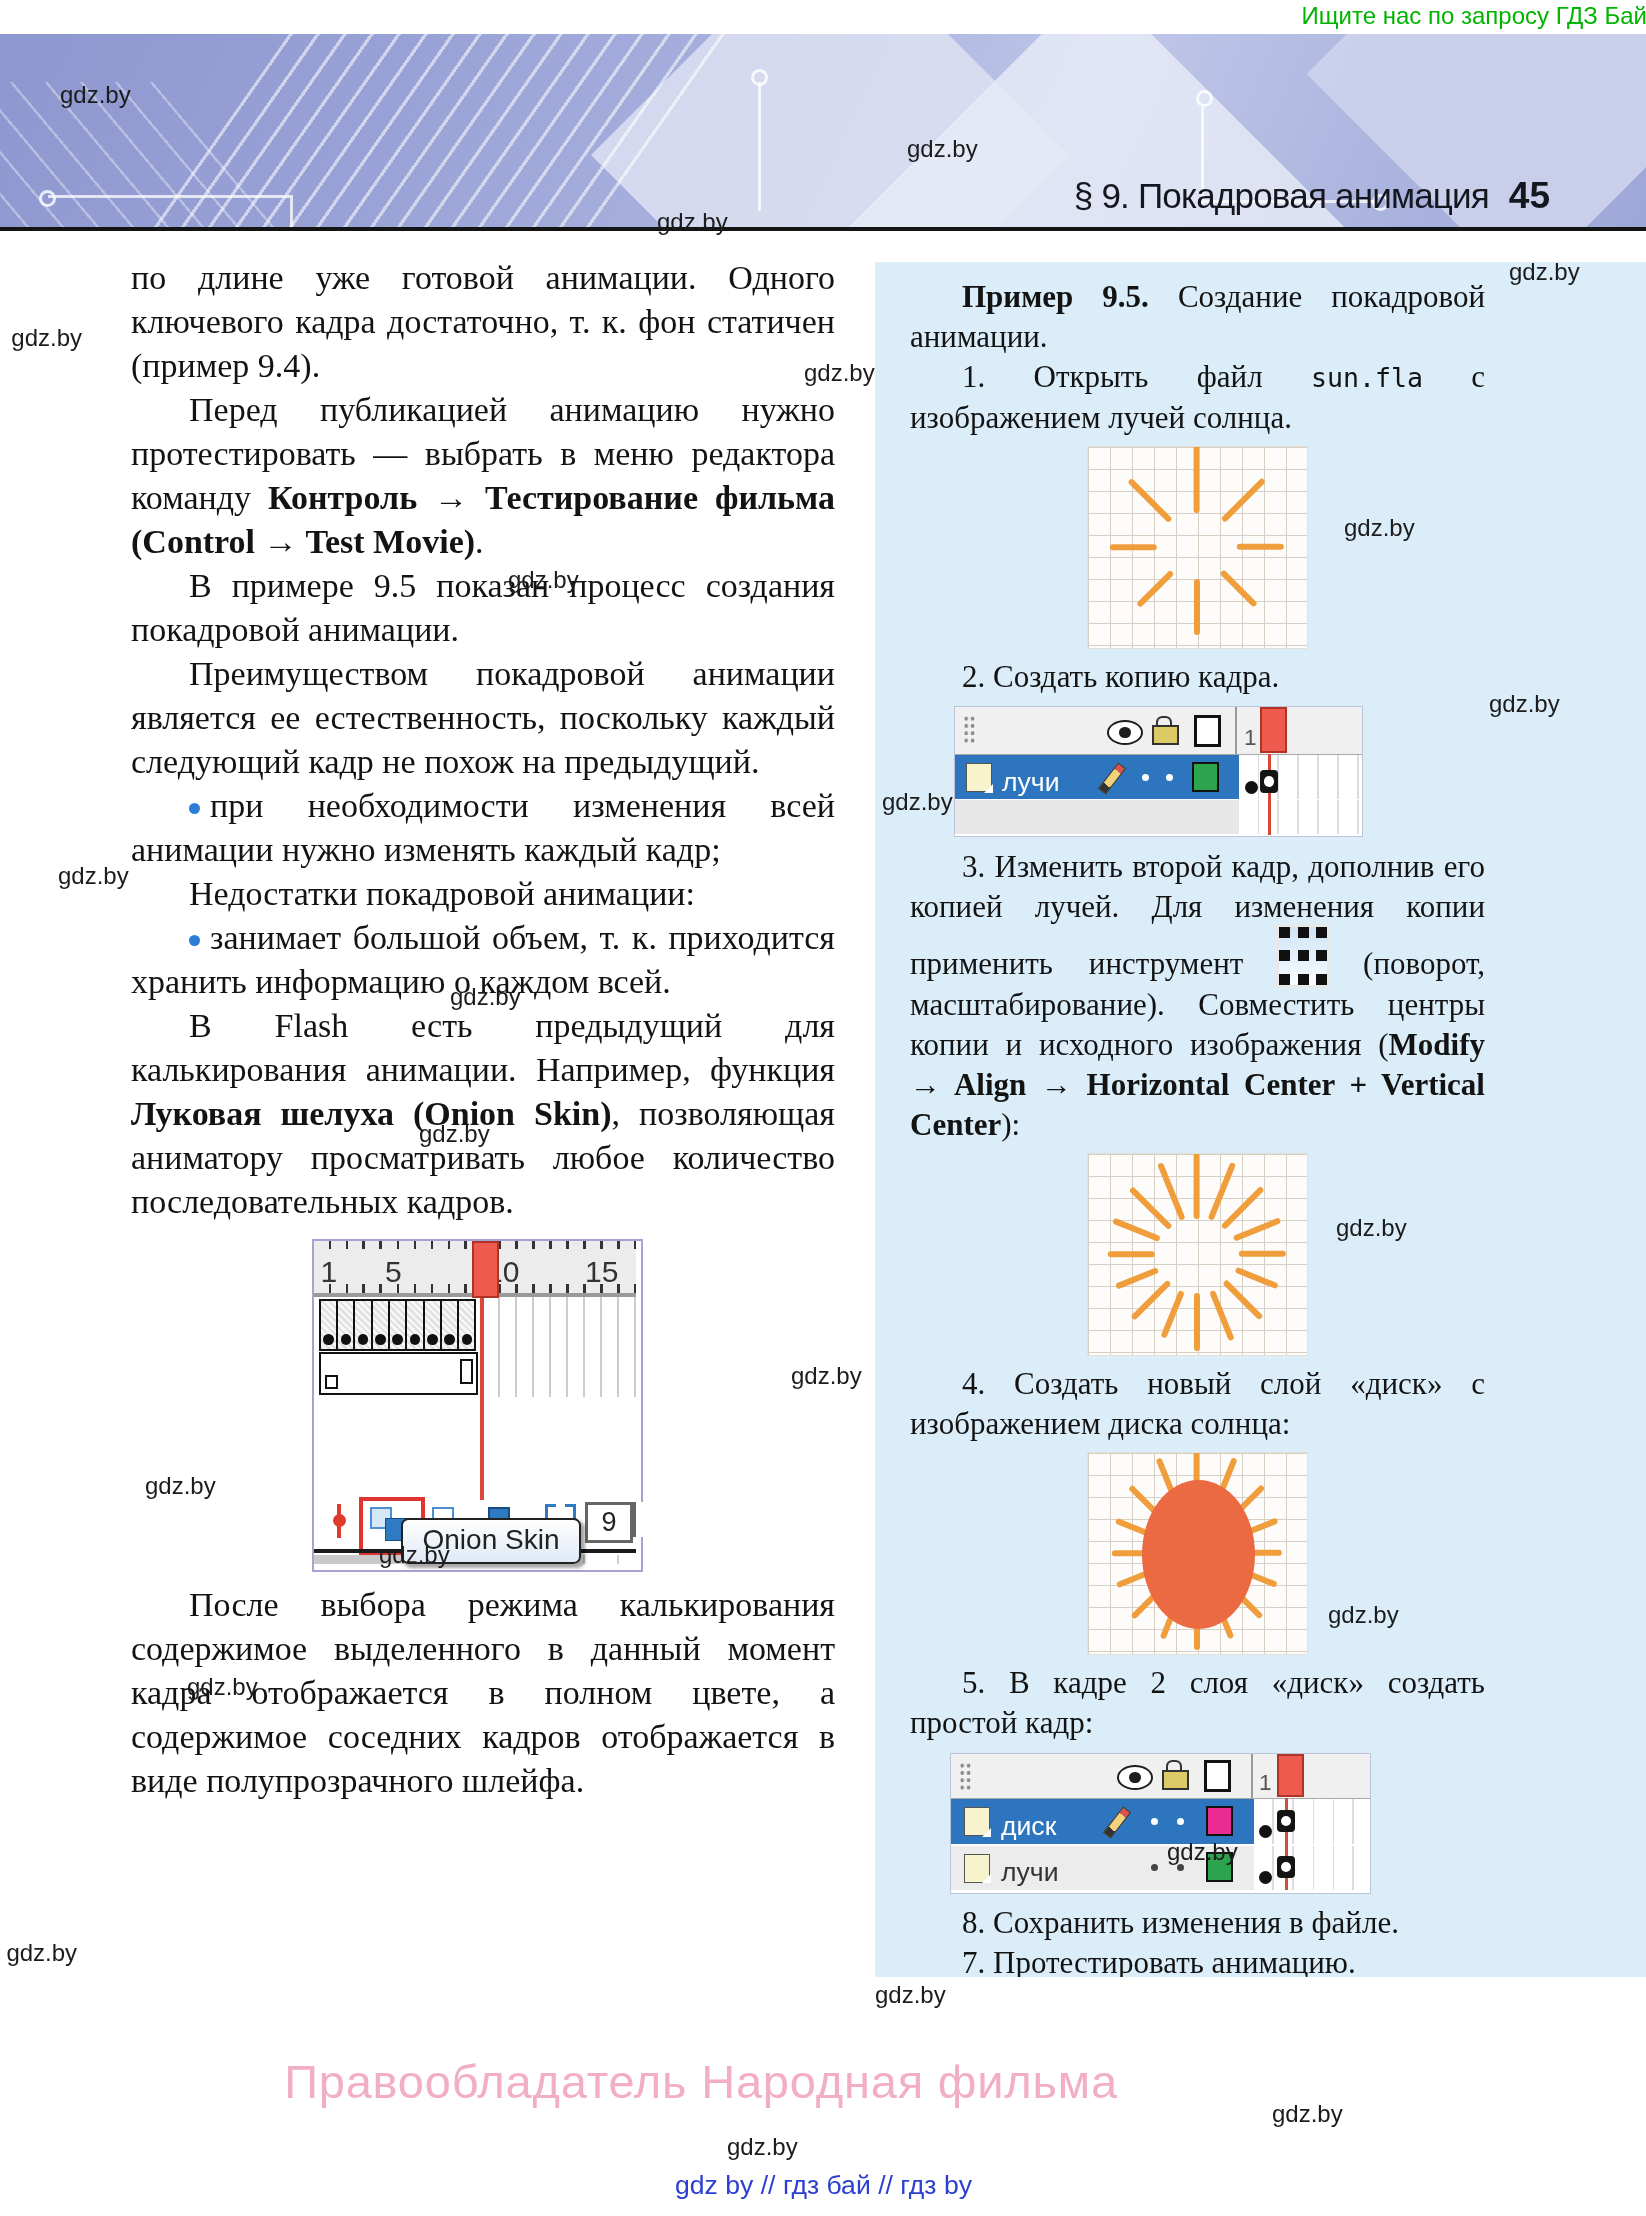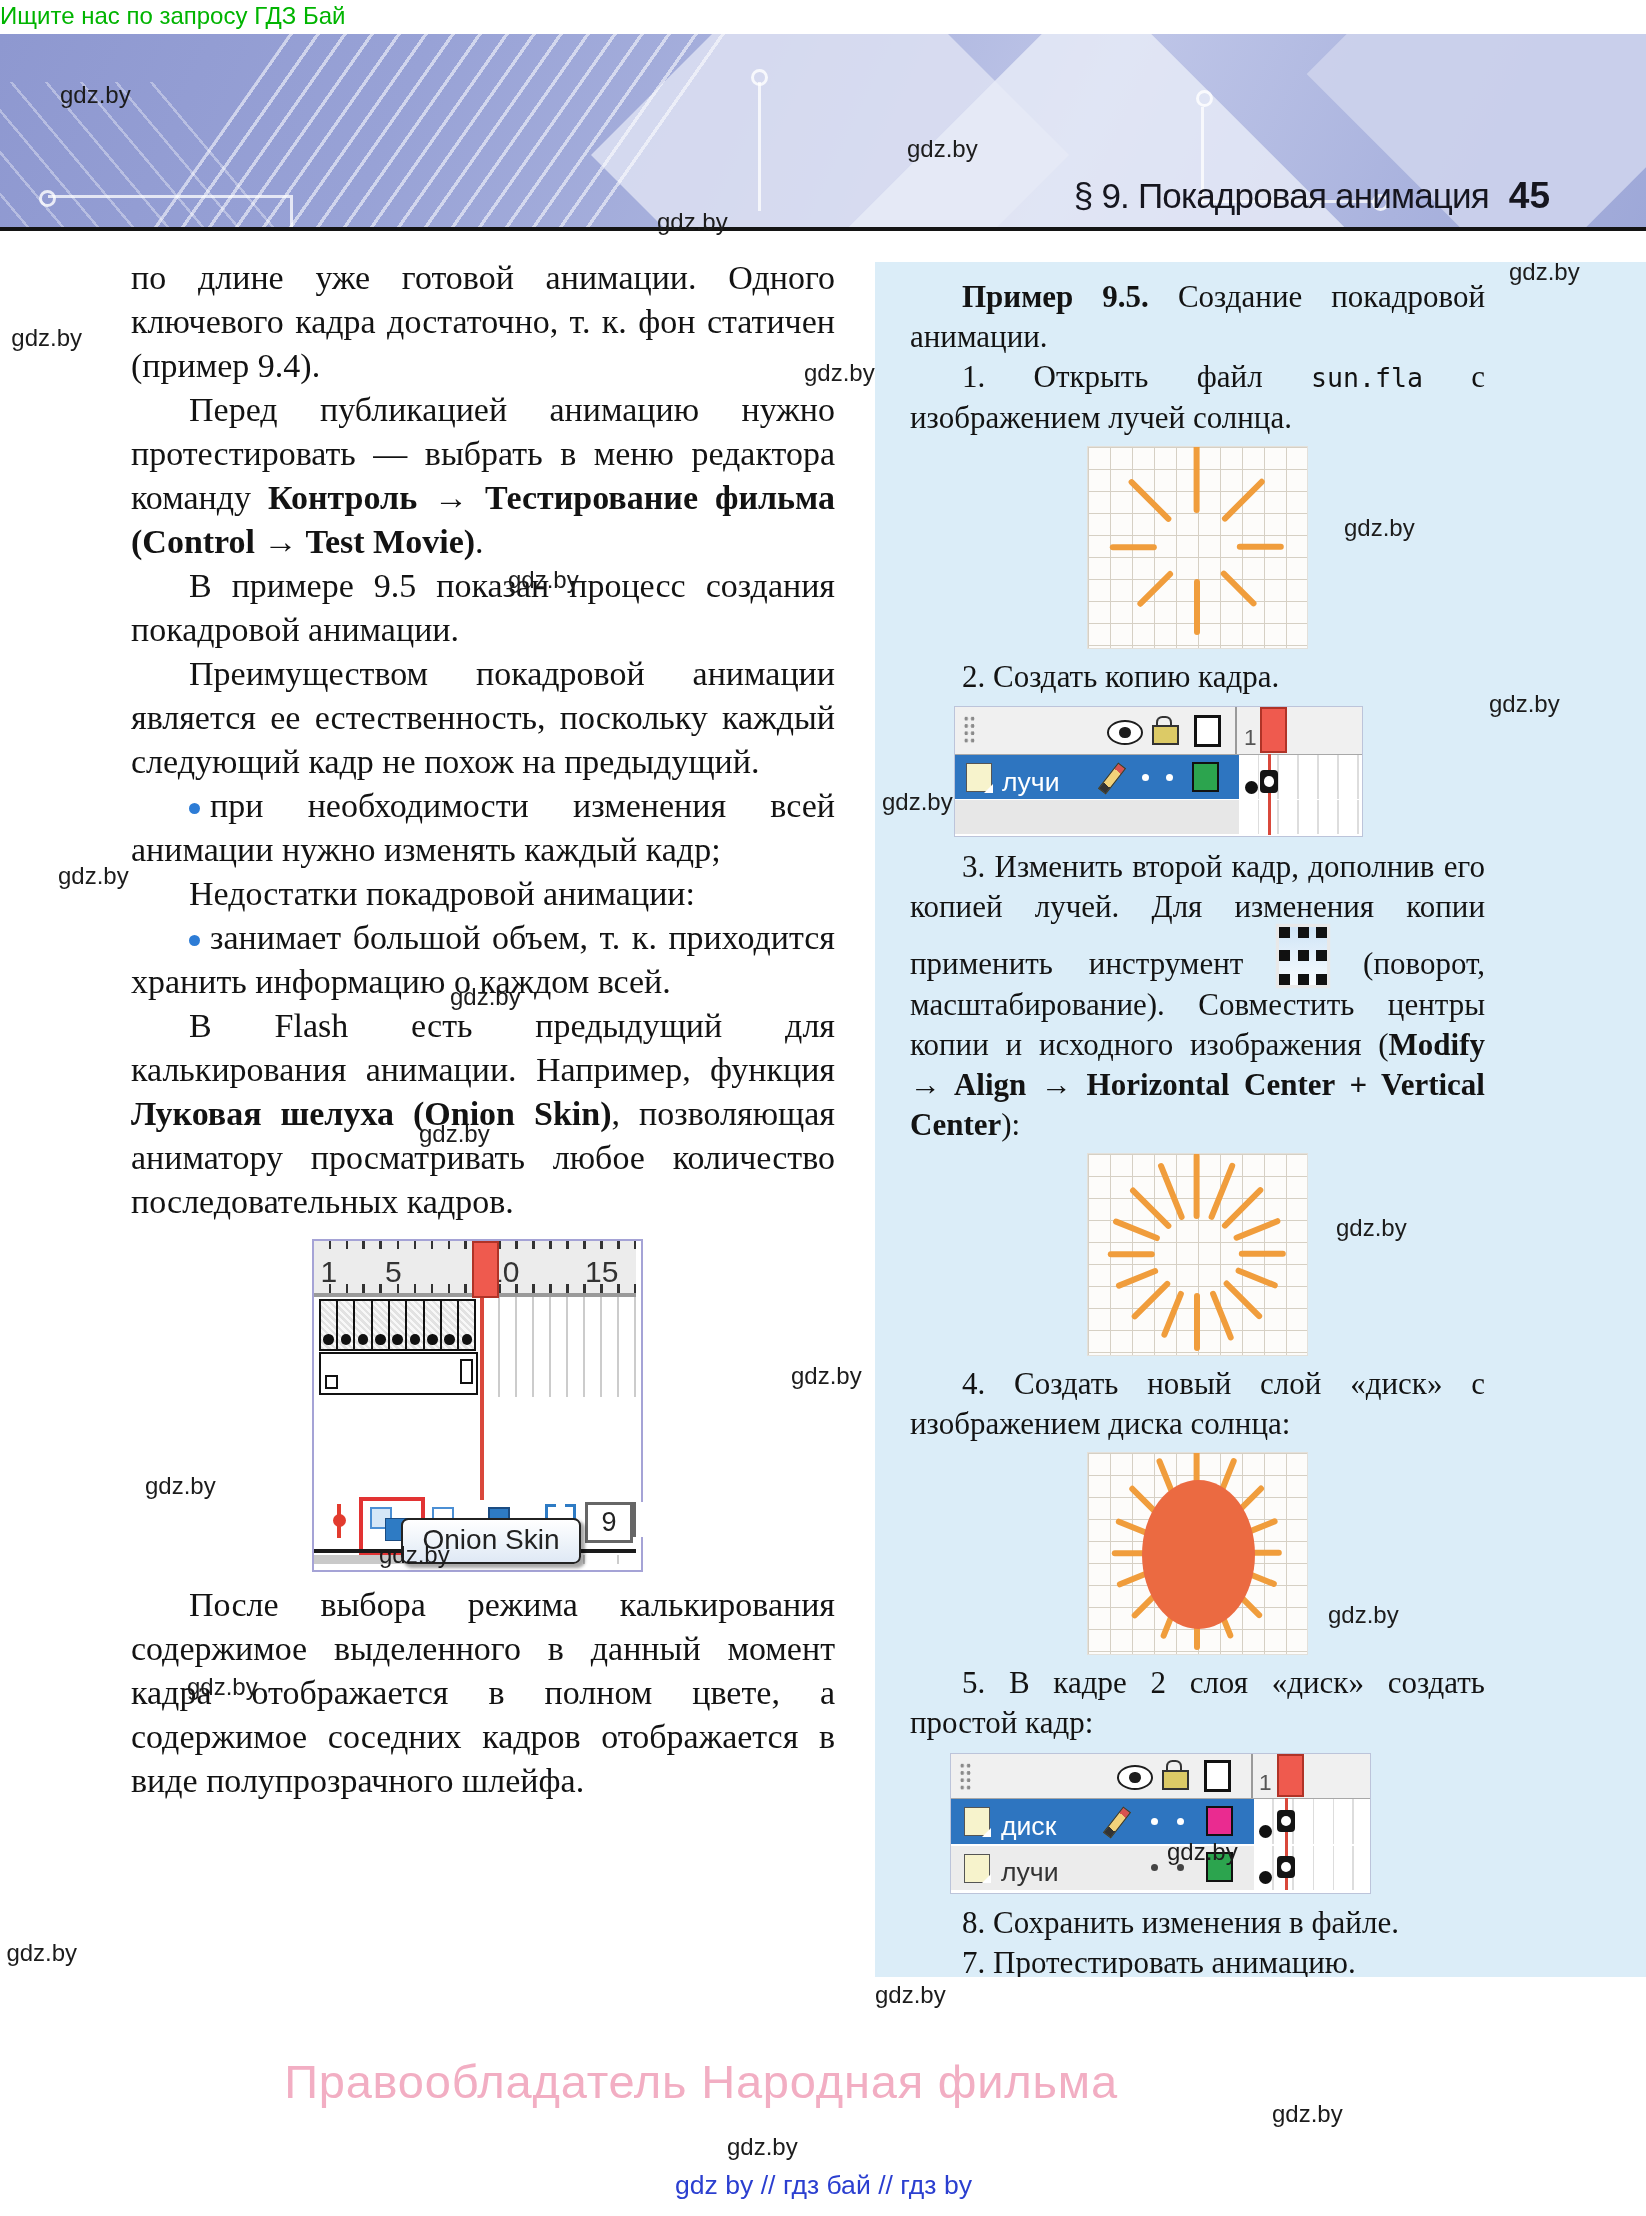--- a/index.html
+++ b/index.html
@@ -1,20 +1,20 @@
 <!DOCTYPE html>
 <html style="font-size:13px"><head>
 <meta charset="utf-8">
 <style>
   html,body{margin:0;padding:0;}
   body{width:1647px;height:2216px;position:relative;background:#fff;
        font-family:"Liberation Serif",serif;color:#131313;overflow:hidden;}
 
   
-  .top-notice{position:absolute;top:1.6px;left:0;width:100%;text-align:left;
+  .top-notice{position:absolute;top:1.6px;left:0;width:100%;text-align:right;
     font-family:"Liberation Sans",sans-serif;font-size:24px;color:#00b400;}
 
   
   .banner{position:absolute;top:34px;left:0;width:1647px;height:193px;overflow:hidden;
     background:linear-gradient(115deg,#8e98d0 0%,#98a2d6 25%,#a8b1dd 45%,#bfc6e8 65%,#aab3de 85%,#9ea8d8 100%);
     border-bottom:4.8px solid #141414;}
   .banner .shape{position:absolute;}
   .sh1{left:661px;top:-48px;width:338px;height:338px;background:#dde1f2;transform:rotate(45deg);opacity:.85;}
   .sh2{left:887px;top:32px;width:419px;height:419px;background:#e9ecf7;transform:rotate(45deg);opacity:.8;}
   .sh3{left:1370px;top:-113px;width:306px;height:306px;background:#cdd3ec;transform:rotate(45deg);opacity:.9;}

